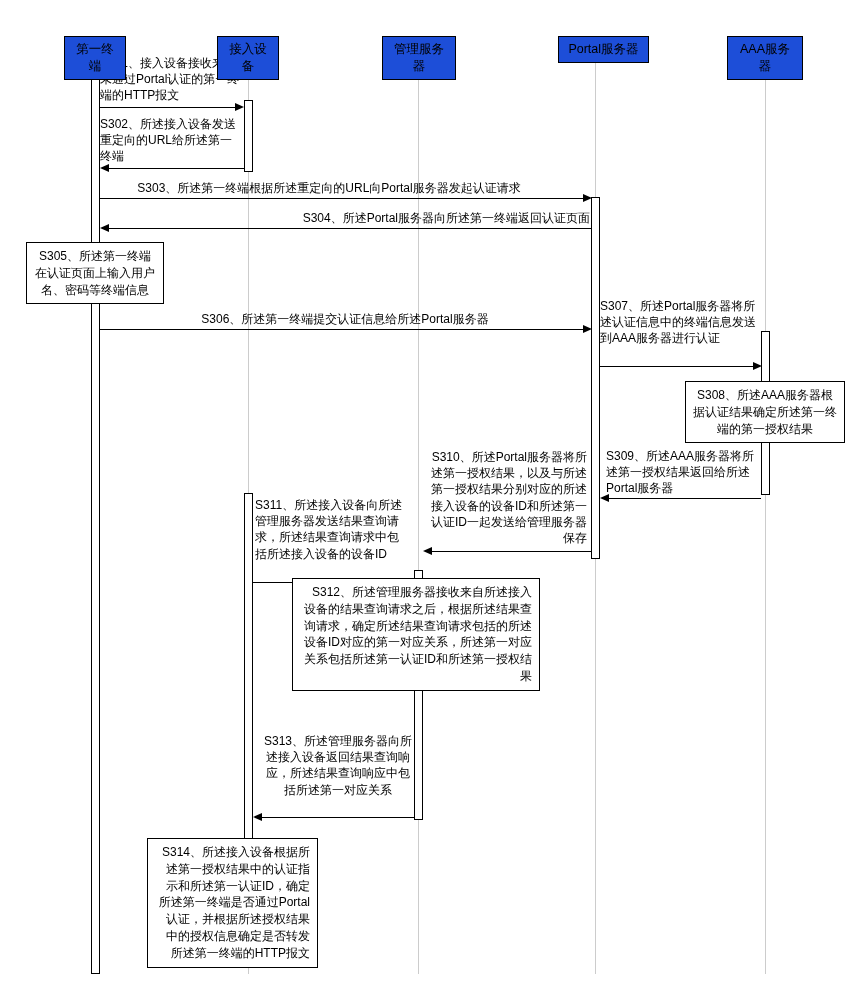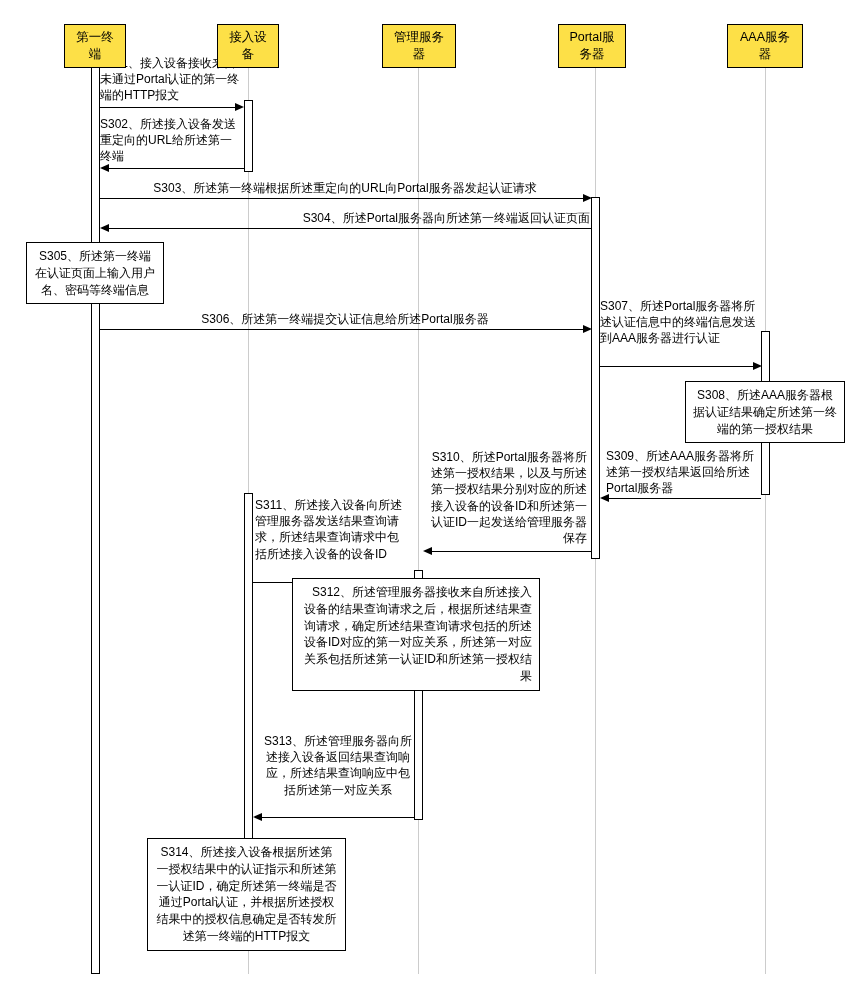--- a/index.html
+++ b/index.html
@@ -1,17 +1,17 @@
 <!DOCTYPE html>
 <html><head>
   <meta charset="utf-8">
   <style>
     * { margin: 0; padding: 0; box-sizing: border-box; }
     body { background: #fff; font-family: "Microsoft YaHei","SimSun",sans-serif; font-size: 12.5px; color: #000; width: 856px; height: 1000px; position: relative; }
-    .participant-box { position: absolute; top: 24px; border: 1px solid #000; padding: 4px 8px; text-align: center; background: #fde047; z-index: 10; }
+    .participant-box { position: absolute; top: 36px; border: 1px solid #000; padding: 4px 8px; text-align: center; background: #1d4ed8; z-index: 10; }
     .lifeline { position: absolute; top: 44px; width: 1px; background: #ccc; z-index: 0; height: 930px; }
     .activation { position: absolute; width: 9px; background: #fff; border: 1px solid #000; z-index: 1; }
     .msg { position: absolute; z-index: 5; }
     .msg-label { font-size: 12px; line-height: 1.35; text-align: left; }
     .arrow-line { position: absolute; height: 1px; background: #000; }
     .arrow-head-r { position: absolute; width: 0; height: 0; border-top: 4px solid transparent; border-bottom: 4px solid transparent; border-left: 9px solid #000; transform: translateY(-4px); }
     .arrow-head-l { position: absolute; width: 0; height: 0; border-top: 4px solid transparent; border-bottom: 4px solid transparent; border-right: 9px solid #000; transform: translateY(-4px); }
     .note-box { position: absolute; border: 1px solid #000; background: #fff; padding: 5px 7px; text-align: center; font-size: 12px; line-height: 1.4; z-index: 6; }
   </style>
 </head>
@@ -19,21 +19,21 @@
 
 <div class="lifeline" style="left:95px"></div>
 <div class="lifeline" style="left:248px"></div>
 <div class="lifeline" style="left:418px"></div>
 <div class="lifeline" style="left:595px"></div>
 <div class="lifeline" style="left:765px"></div>
 
 <div class="participant-box" style="left:64px;width:62px">第一终端</div>
 <div class="participant-box" style="left:217px;width:62px">接入设备</div>
 <div class="participant-box" style="left:382px;width:74px">管理服务器</div>
-<div class="participant-box" style="left:558px;width:68px">Portal服务器</div>
+<div class="participant-box" style="left:558px;width:91px">Portal服务器</div>
 <div class="participant-box" style="left:727px;width:76px">AAA服务器</div>
 
 <div class="activation" style="left:91px;top:54px;height:920px"></div>
 <div class="activation" style="left:244px;top:100px;height:72px"></div>
 <div class="activation" style="left:244px;top:493px;height:450px"></div>
 <div class="activation" style="left:414px;top:570px;height:250px"></div>
 <div class="activation" style="left:591px;top:197px;height:362px"></div>
 <div class="activation" style="left:761px;top:331px;height:164px"></div>
 
 <div class="msg" style="left:100px;top:55px;width:143px">
@@ -41,21 +41,21 @@
 </div>
 <div class="arrow-line" style="left:100px;top:107px;width:135px"></div>
 <div class="arrow-head-r" style="left:235px;top:107px"></div>
 
 <div class="msg" style="left:100px;top:116px;width:143px">
   <div class="msg-label">S302、所述接入设备发送重定向的URL给所述第一终端</div>
 </div>
 <div class="arrow-line" style="left:109px;top:168px;width:135px"></div>
 <div class="arrow-head-l" style="left:100px;top:168px"></div>
 
-<div class="msg" style="left:100px;top:180px;width:490px">
+<div class="msg" style="left:84px;top:180px;width:490px">
   <div class="msg-label" style="text-align:center">S303、所述第一终端根据所述重定向的URL向Portal服务器发起认证请求</div>
 </div>
 <div class="arrow-line" style="left:100px;top:198px;width:483px"></div>
 <div class="arrow-head-r" style="left:583px;top:198px"></div>
 
 <div class="msg" style="left:100px;top:210px;width:490px">
   <div class="msg-label" style="text-align:right">S304、所述Portal服务器向所述第一终端返回认证页面</div>
 </div>
 <div class="arrow-line" style="left:109px;top:228px;width:483px"></div>
 <div class="arrow-head-l" style="left:100px;top:228px"></div>
@@ -95,13 +95,13 @@
 <div class="arrow-head-r" style="left:406px;top:582px"></div>
 
 <div class="note-box" style="left:292px;top:578px;width:248px;text-align:right">S312、所述管理服务器接收来自所述接入设备的结果查询请求之后，根据所述结果查询请求，确定所述结果查询请求包括的所述设备ID对应的第一对应关系，所述第一对应关系包括所述第一认证ID和所述第一授权结果</div>
 
 <div class="msg" style="left:262px;top:733px;width:152px">
   <div class="msg-label" style="text-align:center">S313、所述管理服务器向所述接入设备返回结果查询响应，所述结果查询响应中包括所述第一对应关系</div>
 </div>
 <div class="arrow-line" style="left:262px;top:817px;width:152px"></div>
 <div class="arrow-head-l" style="left:253px;top:817px"></div>
 
-<div class="note-box" style="left:147px;top:838px;width:199px;text-align:center">S314、所述接入设备根据所述第一授权结果中的认证指示和所述第一认证ID，确定所述第一终端是否通过Portal认证，并根据所述授权结果中的授权信息确定是否转发所述第一终端的HTTP报文</div>
+<div class="note-box" style="left:147px;top:838px;width:171px;text-align:right">S314、所述接入设备根据所述第一授权结果中的认证指示和所述第一认证ID，确定所述第一终端是否通过Portal认证，并根据所述授权结果中的授权信息确定是否转发所述第一终端的HTTP报文</div>
 
 </body></html>

